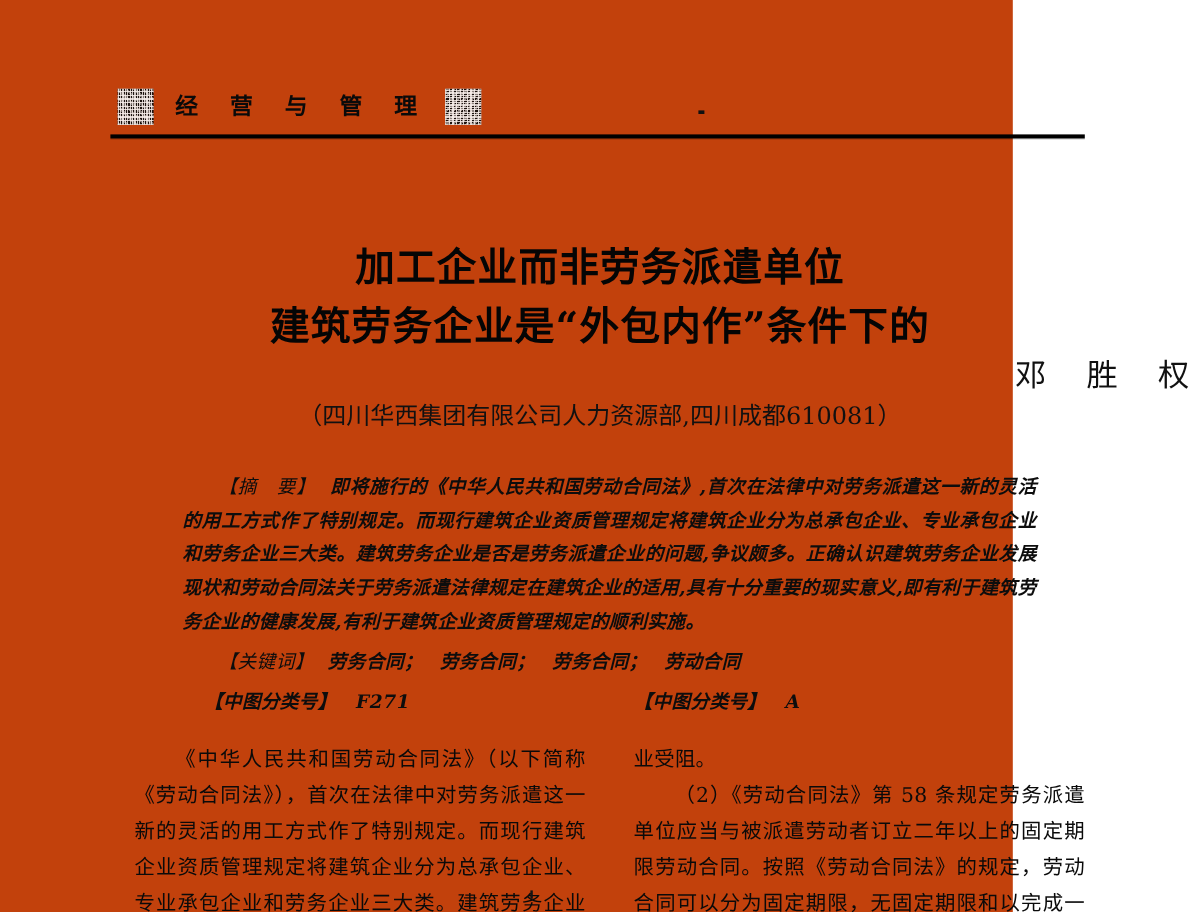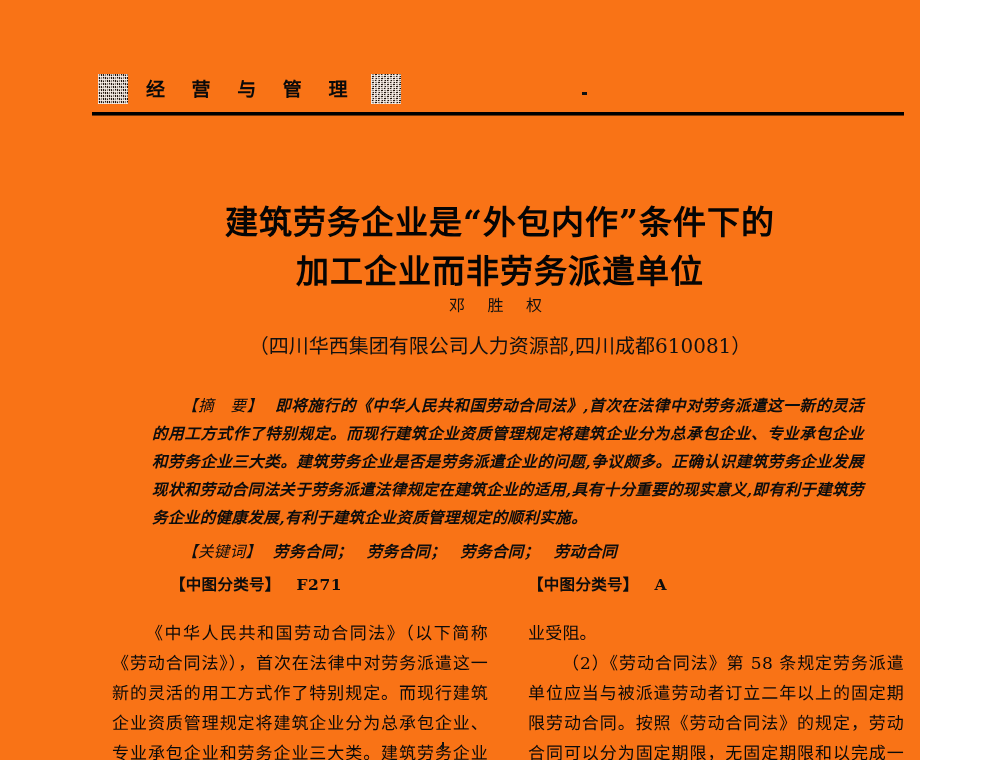--- a/index.html
+++ b/index.html
@@ -14,23 +14,23 @@
     overflow: hidden;
     font-family: "DejaVu Serif", "Liberation Serif", serif;
     color: #000000;
     position: relative;
   }
 
   .page {
     position: absolute;
     left: 0;
     top: 0;
-    width: 920px;
+    width: 844px;
     height: 760px;
-    background: #f97316;
+    background: #c2410c;
   }
 
   
   .running-head {
     position: absolute;
     left: 98px;
     top: 70px;
     width: 806px;
     height: 44px;
   }
@@ -109,23 +109,23 @@
     color: #050505;
   }
   .article-title .tline { display: block; }
 
   
   .author {
     position: absolute;
     left: 0;
     top: 292px;
     width: 1000px;
-    text-align: center;
-    font-family: Liberation Sans, sans-serif;
-    font-size: 16px;
+    text-align: right;
+    font-family: Liberation Mono, monospace;
+    font-size: 26px;
     letter-spacing: 9px;
     color: #111;
   }
   .affiliation {
     position: absolute;
     left: 0;
     top: 330px;
     width: 1000px;
     text-align: center;
     font-family: "DejaVu Serif", "Liberation Serif", serif;
@@ -174,20 +174,21 @@
     top: 572px;
     width: 712px;
     font-family: "DejaVu Serif", "Liberation Serif", serif;
     font-size: 15.5px;
     color: #0d0d0d;
     display: flex;
   }
   .class-cell {
     display: flex;
     align-items: baseline;
+    font-style: italic;
   }
   .class-cell.first { width: 358px; padding-left: 18px; }
   .class-label {
     font-weight: 700;
     letter-spacing: .3px;
   }
   .class-value {
     font-family: "DejaVu Serif", "Liberation Serif", serif;
     font-weight: 700;
     padding-left: 16px;
@@ -240,22 +241,22 @@
     <div class="head-band">
       <span class="deco-block"></span>
       <span class="head-title">经 营 与 管 理</span>
       <span class="deco-block right"></span>
     </div>
     <div class="head-rule"></div>
   </div>
   <div class="speck"></div>
 
   <h1 class="article-title">
+    <span class="tline">加工企业而非劳务派遣单位</span>
     <span class="tline">建筑劳务企业是“外包内作”条件下的</span>
-    <span class="tline">加工企业而非劳务派遣单位</span>
   </h1>
 
   <div class="author">邓 胜 权</div>
   <div class="affiliation">（四川华西集团有限公司人力资源部,四川成都610081）</div>
 
   <div class="meta-block">
     <p class="abstract-para"><span class="label-bold">【摘　要】</span><span>&nbsp;&nbsp;</span><span>即将施行的《中华人民共和国劳动合同法》,首次在法律中对劳务派遣这一新的灵活的用工方式作了特别规定。而现行建筑企业资质管理规定将建筑企业分为总承包企业、专业承包企业和劳务企业三大类。建筑劳务企业是否是劳务派遣企业的问题,争议颇多。正确认识建筑劳务企业发展现状和劳动合同法关于劳务派遣法律规定在建筑企业的适用,具有十分重要的现实意义,即有利于建筑劳务企业的健康发展,有利于建筑企业资质管理规定的顺利实施。</span></p>
 
     <p class="keywords-line"><span class="label-bold">【关键词】</span><span>&nbsp;&nbsp;</span><span>劳务合同；</span><span class="kw-sep"></span><span>劳务合同；</span><span class="kw-sep"></span><span>劳务合同；</span><span class="kw-sep"></span><span>劳动合同</span></p>
   </div>

